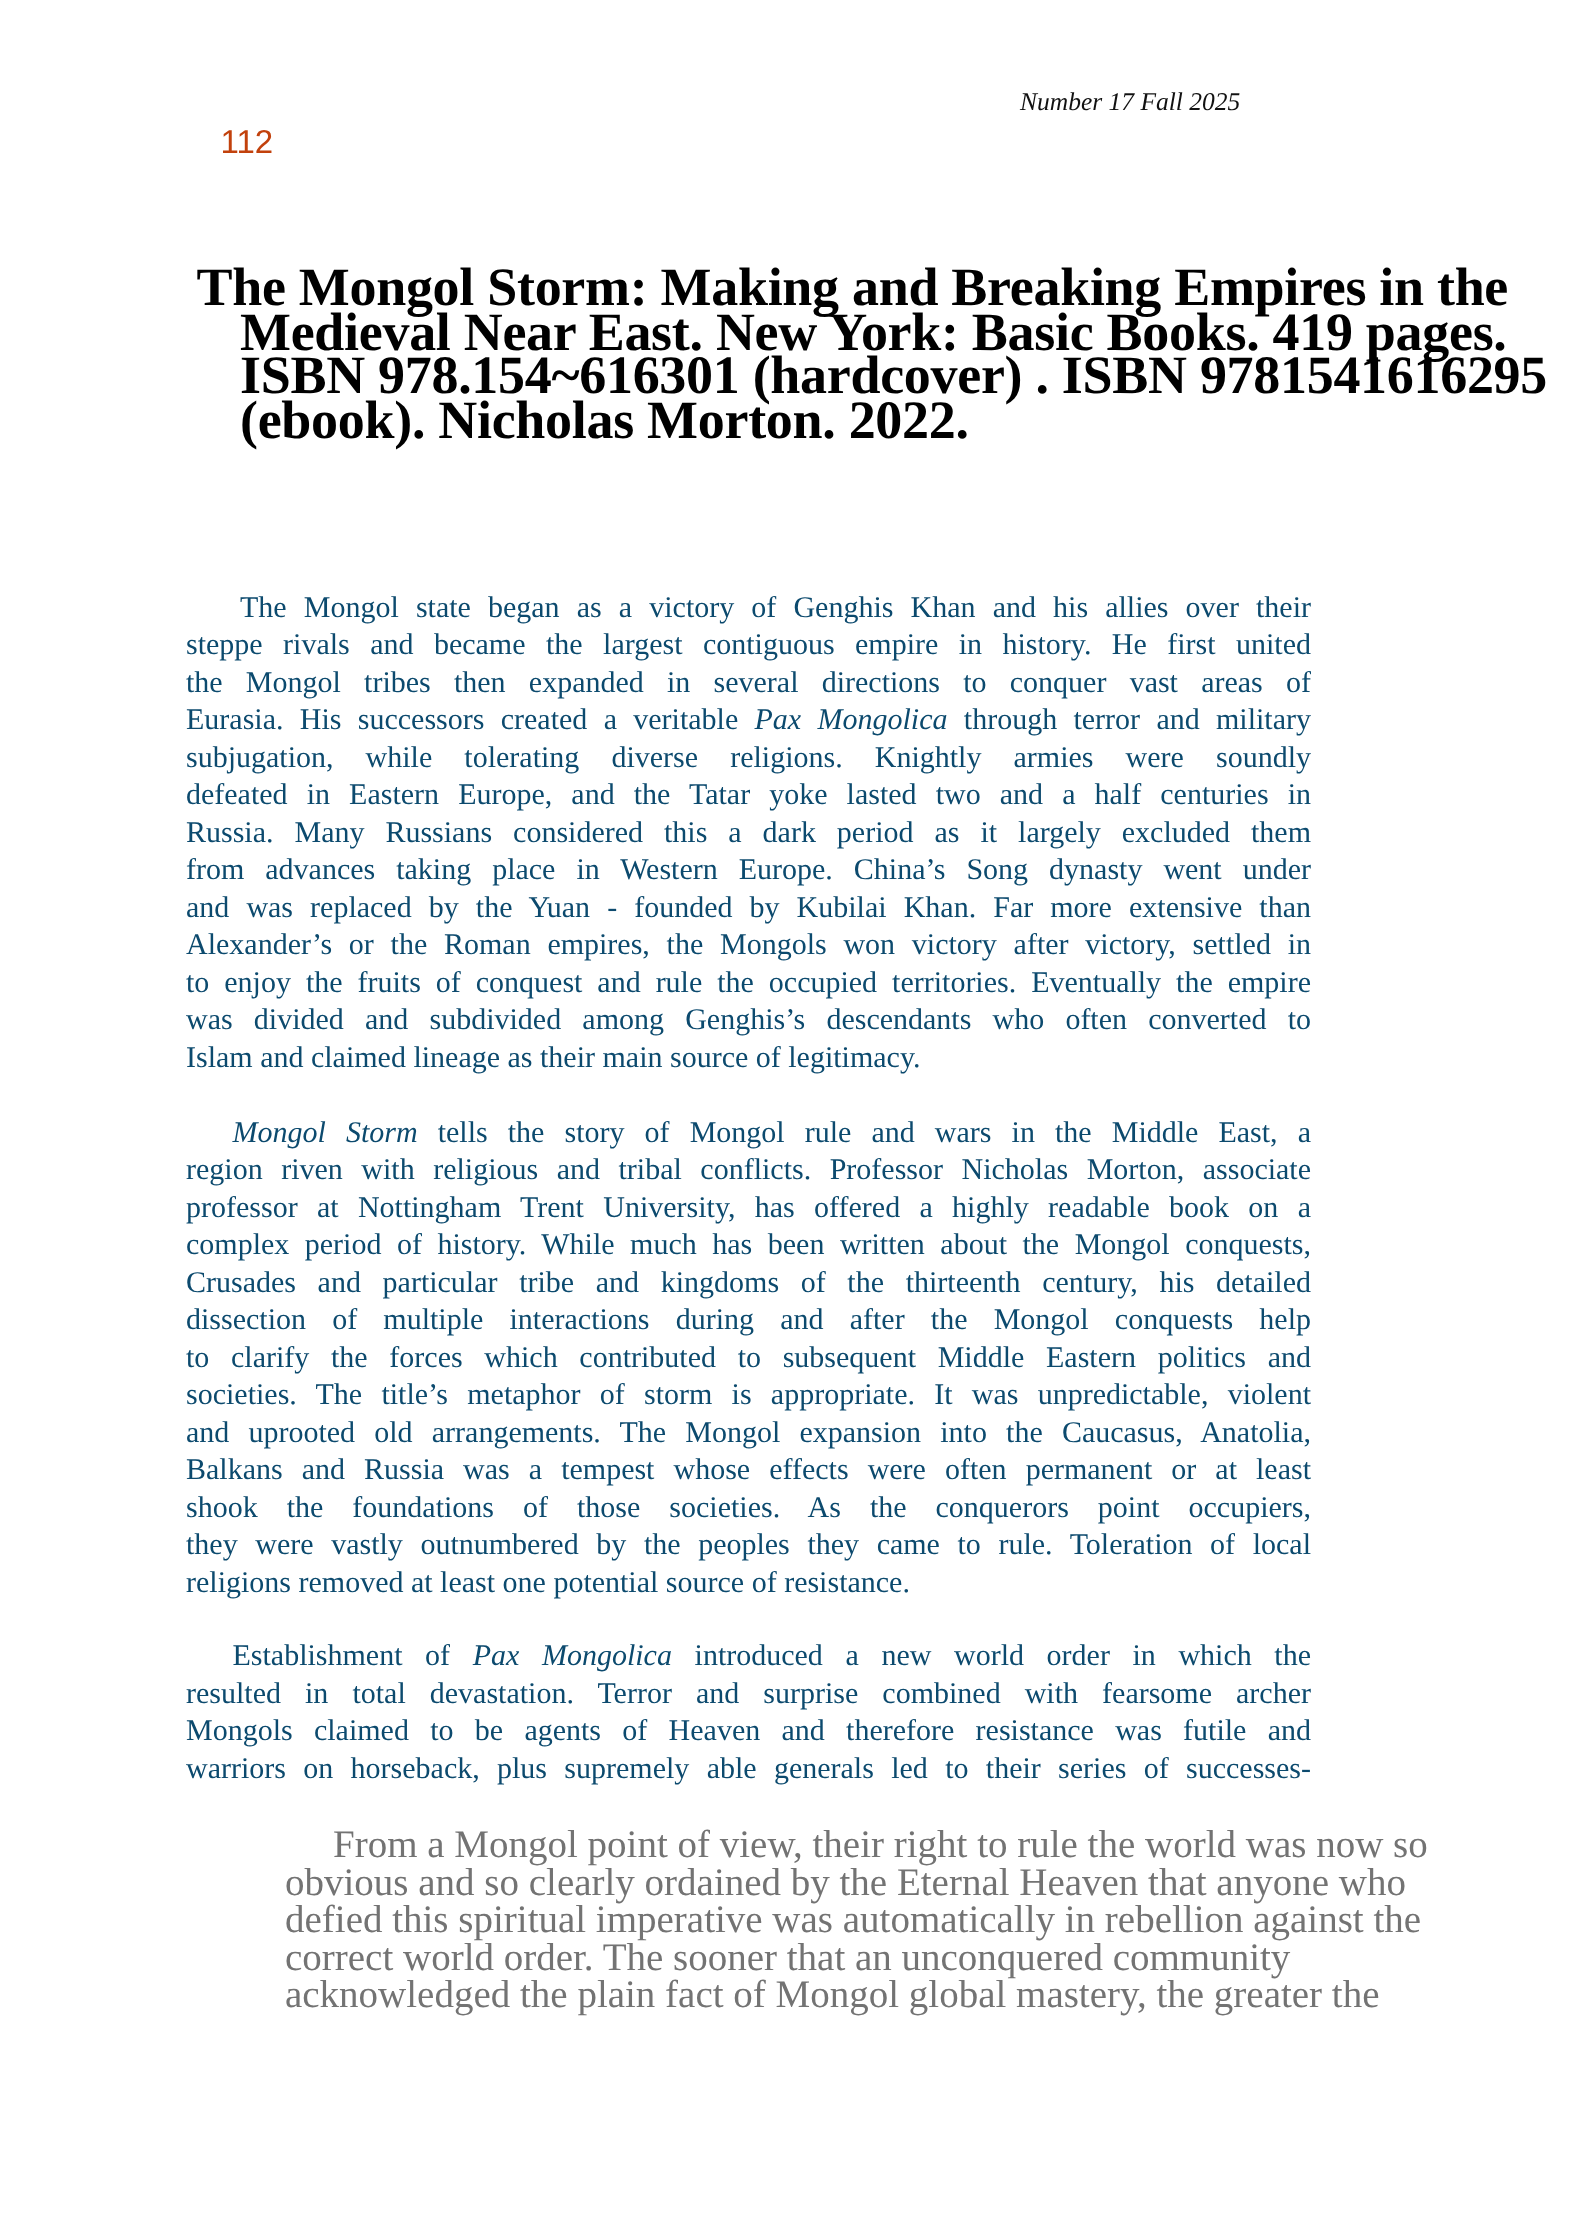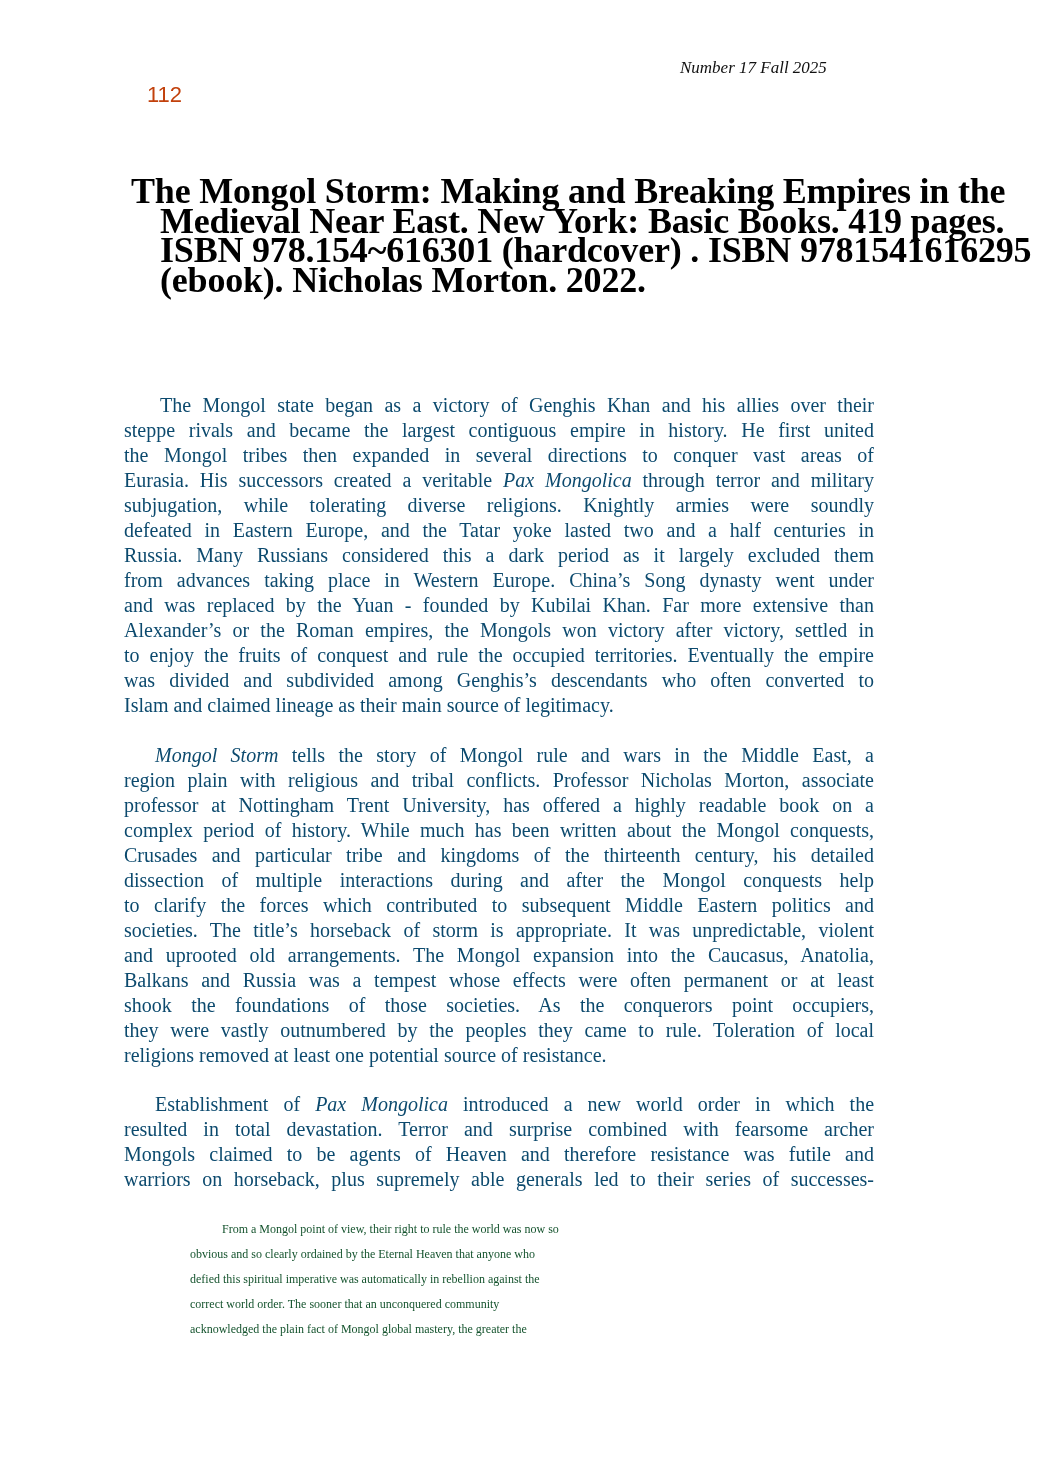--- a/index.html
+++ b/index.html
@@ -22,21 +22,21 @@
   .body-text {
     position: absolute; left: 124px; width: 750px;
     font-family: "Liberation Serif", serif; font-size: 20px; line-height: 25px; color: #0c4a6e;
   }
   .line { display: block; white-space: nowrap; text-align: justify; text-align-last: justify; height: 25px; }
   .line.last { text-align-last: left; }
   .line.first { padding-left: 36px; }
   .line.first-wide { padding-left: 31px; }
   .quote {
     position: absolute; left: 190px; top: 1217px; width: 650px;
-    font-family: "Liberation Serif", serif; font-size: 12px; line-height: 25px; color: #14532d;
+    font-family: "Liberation Serif", serif; font-size: 26px; line-height: 25px; color: #737373;
   }
   .quote .line { text-align: left; text-align-last: left; }
   .quote .line.first { padding-left: 32px; }
   em { font-style: italic; }
 </style>
 </head>
 <body>
 
 <div class="page-number">112</div>
 <div class="running-header">Number 17 Fall 2025</div>
@@ -59,27 +59,27 @@
   <span class="line">from advances taking place in Western Europe. China’s Song dynasty went under</span>
   <span class="line">and was replaced by the Yuan - founded by Kubilai Khan. Far more extensive than</span>
   <span class="line">Alexander’s or the Roman empires, the Mongols won victory after victory, settled in</span>
   <span class="line">to enjoy the fruits of conquest and rule the occupied territories. Eventually the empire</span>
   <span class="line">was divided and subdivided among Genghis’s descendants who often converted to</span>
   <span class="line last">Islam and claimed lineage as their main source of legitimacy.</span>
 </div>
 
 <div class="body-text" style="top:743px;">
   <span class="line first-wide"><em>Mongol Storm</em><span> tells the story of Mongol rule and wars in the Middle East, a</span></span>
-  <span class="line">region plain with religious and tribal conflicts. Professor Nicholas Morton, associate</span>
+  <span class="line">region riven with religious and tribal conflicts. Professor Nicholas Morton, associate</span>
   <span class="line">professor at Nottingham Trent University, has offered a highly readable book on a</span>
   <span class="line">complex period of history. While much has been written about the Mongol conquests,</span>
   <span class="line">Crusades and particular tribe and kingdoms of the thirteenth century, his detailed</span>
   <span class="line">dissection of multiple interactions during and after the Mongol conquests help</span>
   <span class="line">to clarify the forces which contributed to subsequent Middle Eastern politics and</span>
-  <span class="line">societies. The title’s horseback of storm is appropriate. It was unpredictable, violent</span>
+  <span class="line">societies. The title’s metaphor of storm is appropriate. It was unpredictable, violent</span>
   <span class="line">and uprooted old arrangements. The Mongol expansion into the Caucasus, Anatolia,</span>
   <span class="line">Balkans and Russia was a tempest whose effects were often permanent or at least</span>
   <span class="line">shook the foundations of those societies. As the conquerors point occupiers,</span>
   <span class="line">they were vastly outnumbered by the peoples they came to rule. Toleration of local</span>
   <span class="line last">religions removed at least one potential source of resistance.</span>
 </div>
 
 <div class="body-text" style="top:1092px;">
   <span class="line first-wide"><span>Establishment of </span><em>Pax Mongolica</em><span> introduced a new world order in which the</span></span>
   <span class="line">resulted in total devastation. Terror and surprise combined with fearsome archer</span>

